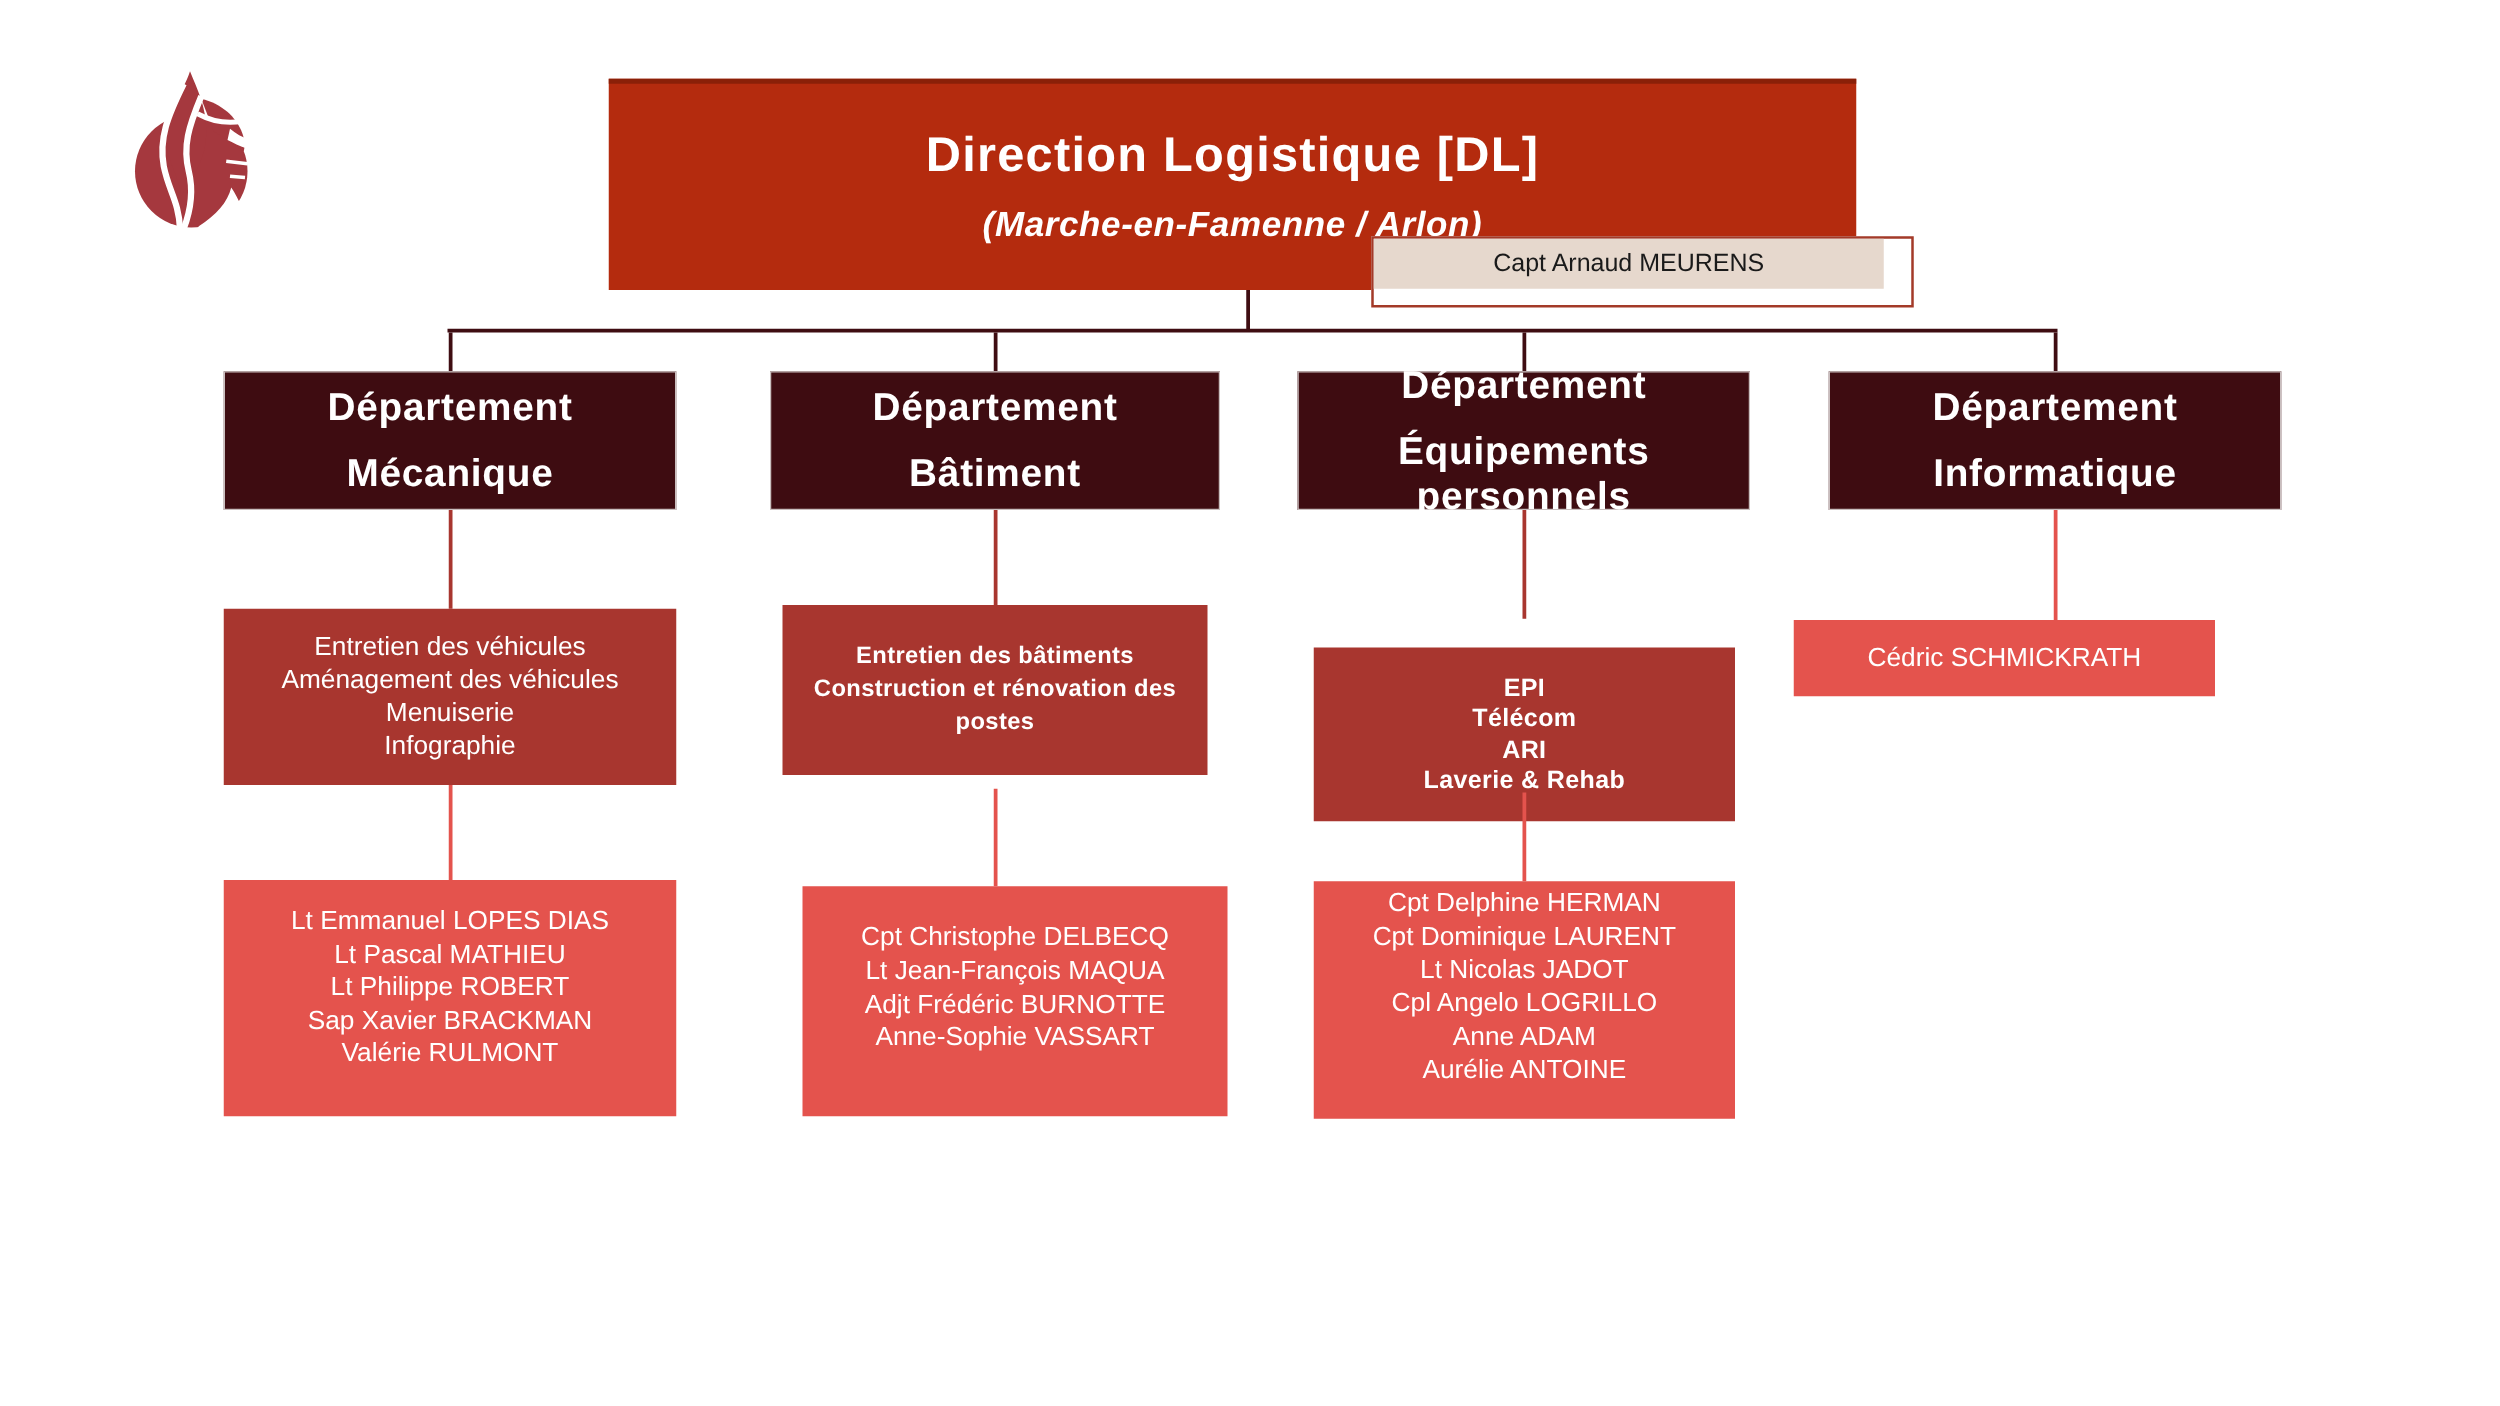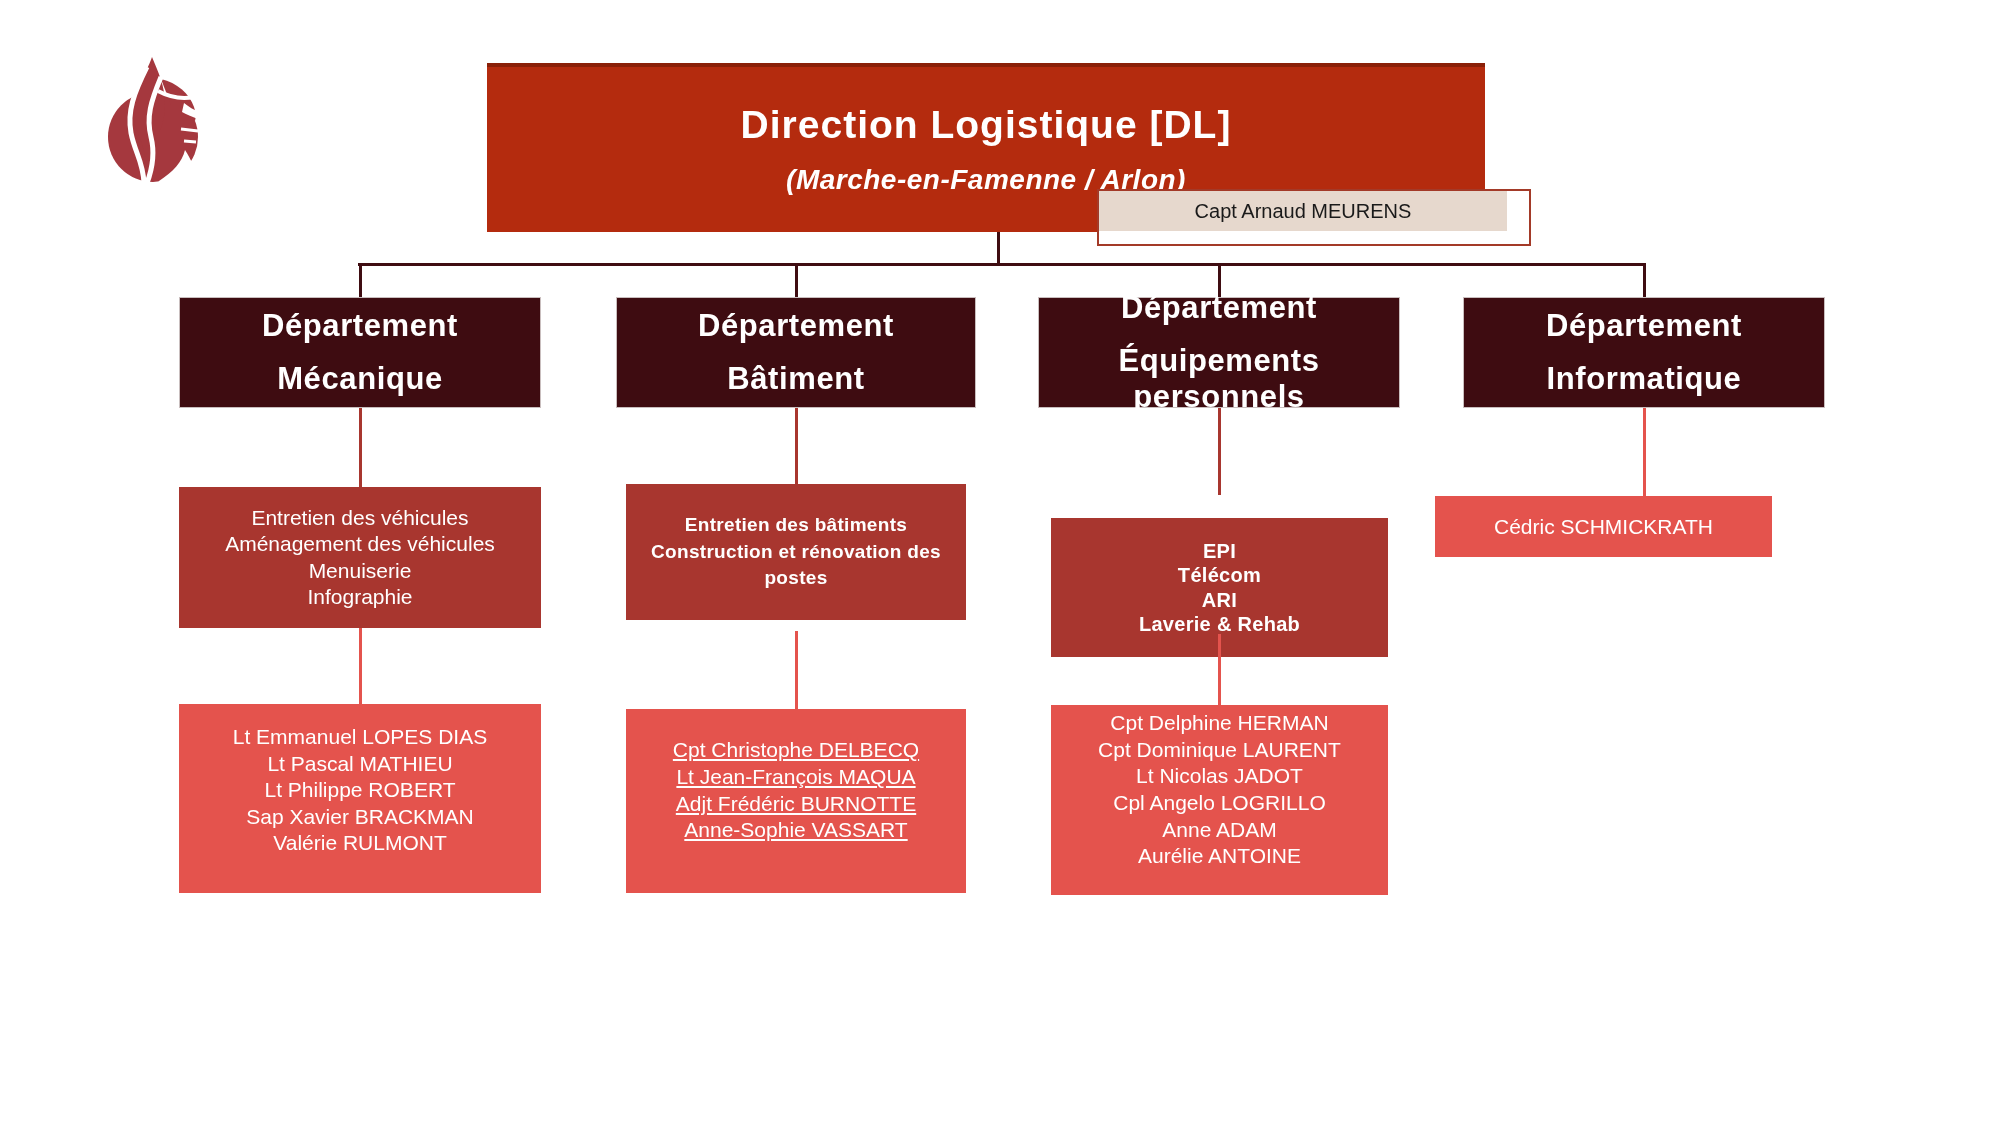--- a/index.html
+++ b/index.html
@@ -41,21 +41,21 @@
   #dept-3 { left:1463px; width:362px; }
   
   .multiline { white-space:pre-line; }
   #unit-0 { left:179px;  top:487px; width:362px; height:141px; background:#A8362F; font-size:21px; line-height:1.26; }
   #unit-1 { left:626px;  top:484px; width:340px; height:136px; background:#A8362F; font-size:19px; font-weight:bold; line-height:1.4; letter-spacing:0.3px; }
   #unit-2 { left:1051px; top:518px; width:337px; height:139px; background:#A8362F; font-size:20px; font-weight:bold; line-height:1.22; letter-spacing:0.3px; }
   #person-3 { left:1435px; top:496px; width:337px; height:61px; background:#E4534D; font-size:21px; }
   
   .staff { background:#E4534D; font-size:21px; line-height:1.27; }
   #staff-0 { left:179px;  top:704px; width:362px; height:189px; padding-bottom:16px; }
-  #staff-1 { left:626px;  top:709px; width:340px; height:184px; padding-bottom:21px;text-decoration:underline; }
+  #staff-1 { left:642px;  top:709px; width:340px; height:184px; padding-bottom:21px; }
   #staff-2 { left:1051px; top:705px; width:337px; height:190px; padding-bottom:20px; }
   
   .vline { position:absolute; width:3px; }
   .hline { position:absolute; height:3px; }
   .lc-dark  { background:#3F0D12; }
   .lc-red   { background:#A8362F; }
   .lc-coral { background:#E4534D; }
   #stub-top  { left:997px; top:232px; height:33px; }
   #rail      { left:358px; top:263px; width:1288px; }
   #drop-0 { left:359px;  top:266px; height:31px; }

